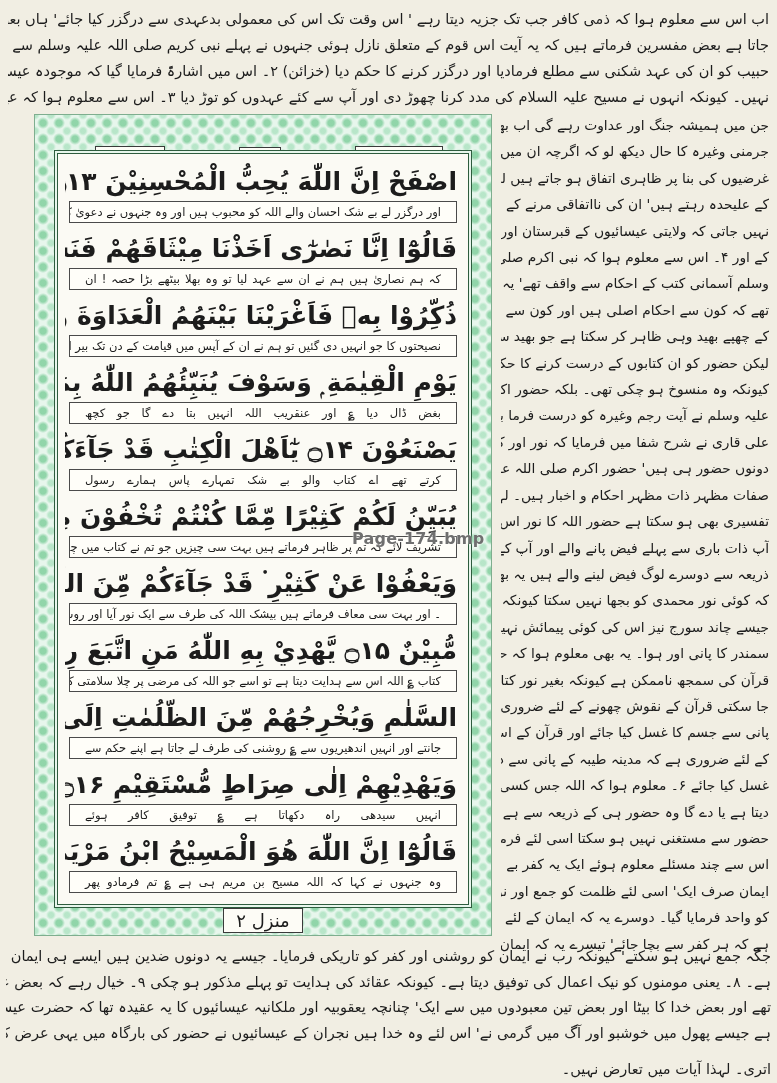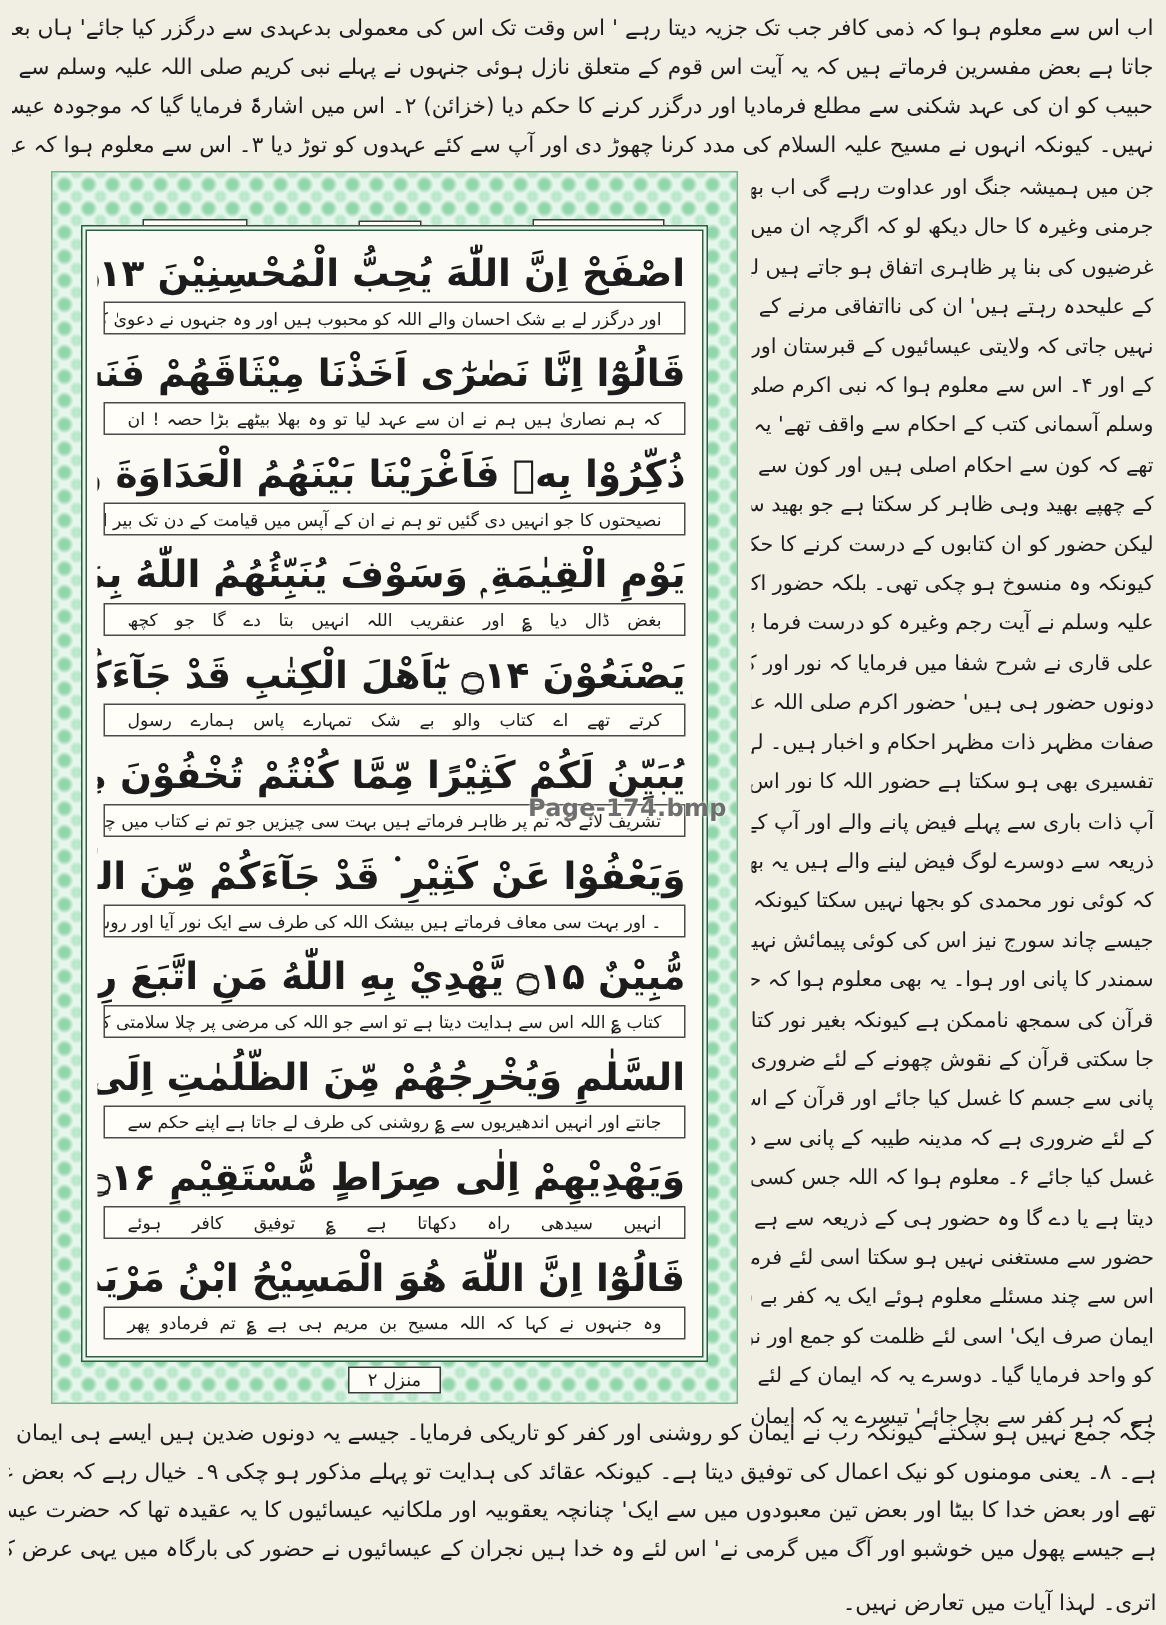--- a/index.html
+++ b/index.html
@@ -66,21 +66,21 @@
     font-size:11.5px;line-height:18px;
     margin:1px 4px 2px 4px;padding:1px 15px;
     text-align:justify;text-align-last:justify;
     white-space:nowrap;overflow:hidden;
   }
   .box-footer{
     height:30px;flex:0 0 30px;display:flex;align-items:center;justify-content:center;
   }
   .manzil-box{
     background:#fdfcf6;border:1px solid #3a3a3a;
-    font-size:12px;padding:1px 12px;white-space:nowrap;
+    font-size:18px;padding:1px 12px;white-space:nowrap;
   }
   
   .right-col{
     position:absolute;top:112px;right:8px;width:268px;height:848px;
     direction:rtl;
   }
   .right-col .c-line{
     font-size:13.8px;line-height:26.4px;
     text-align:justify;text-align-last:justify;
     white-space:nowrap;overflow:hidden;

